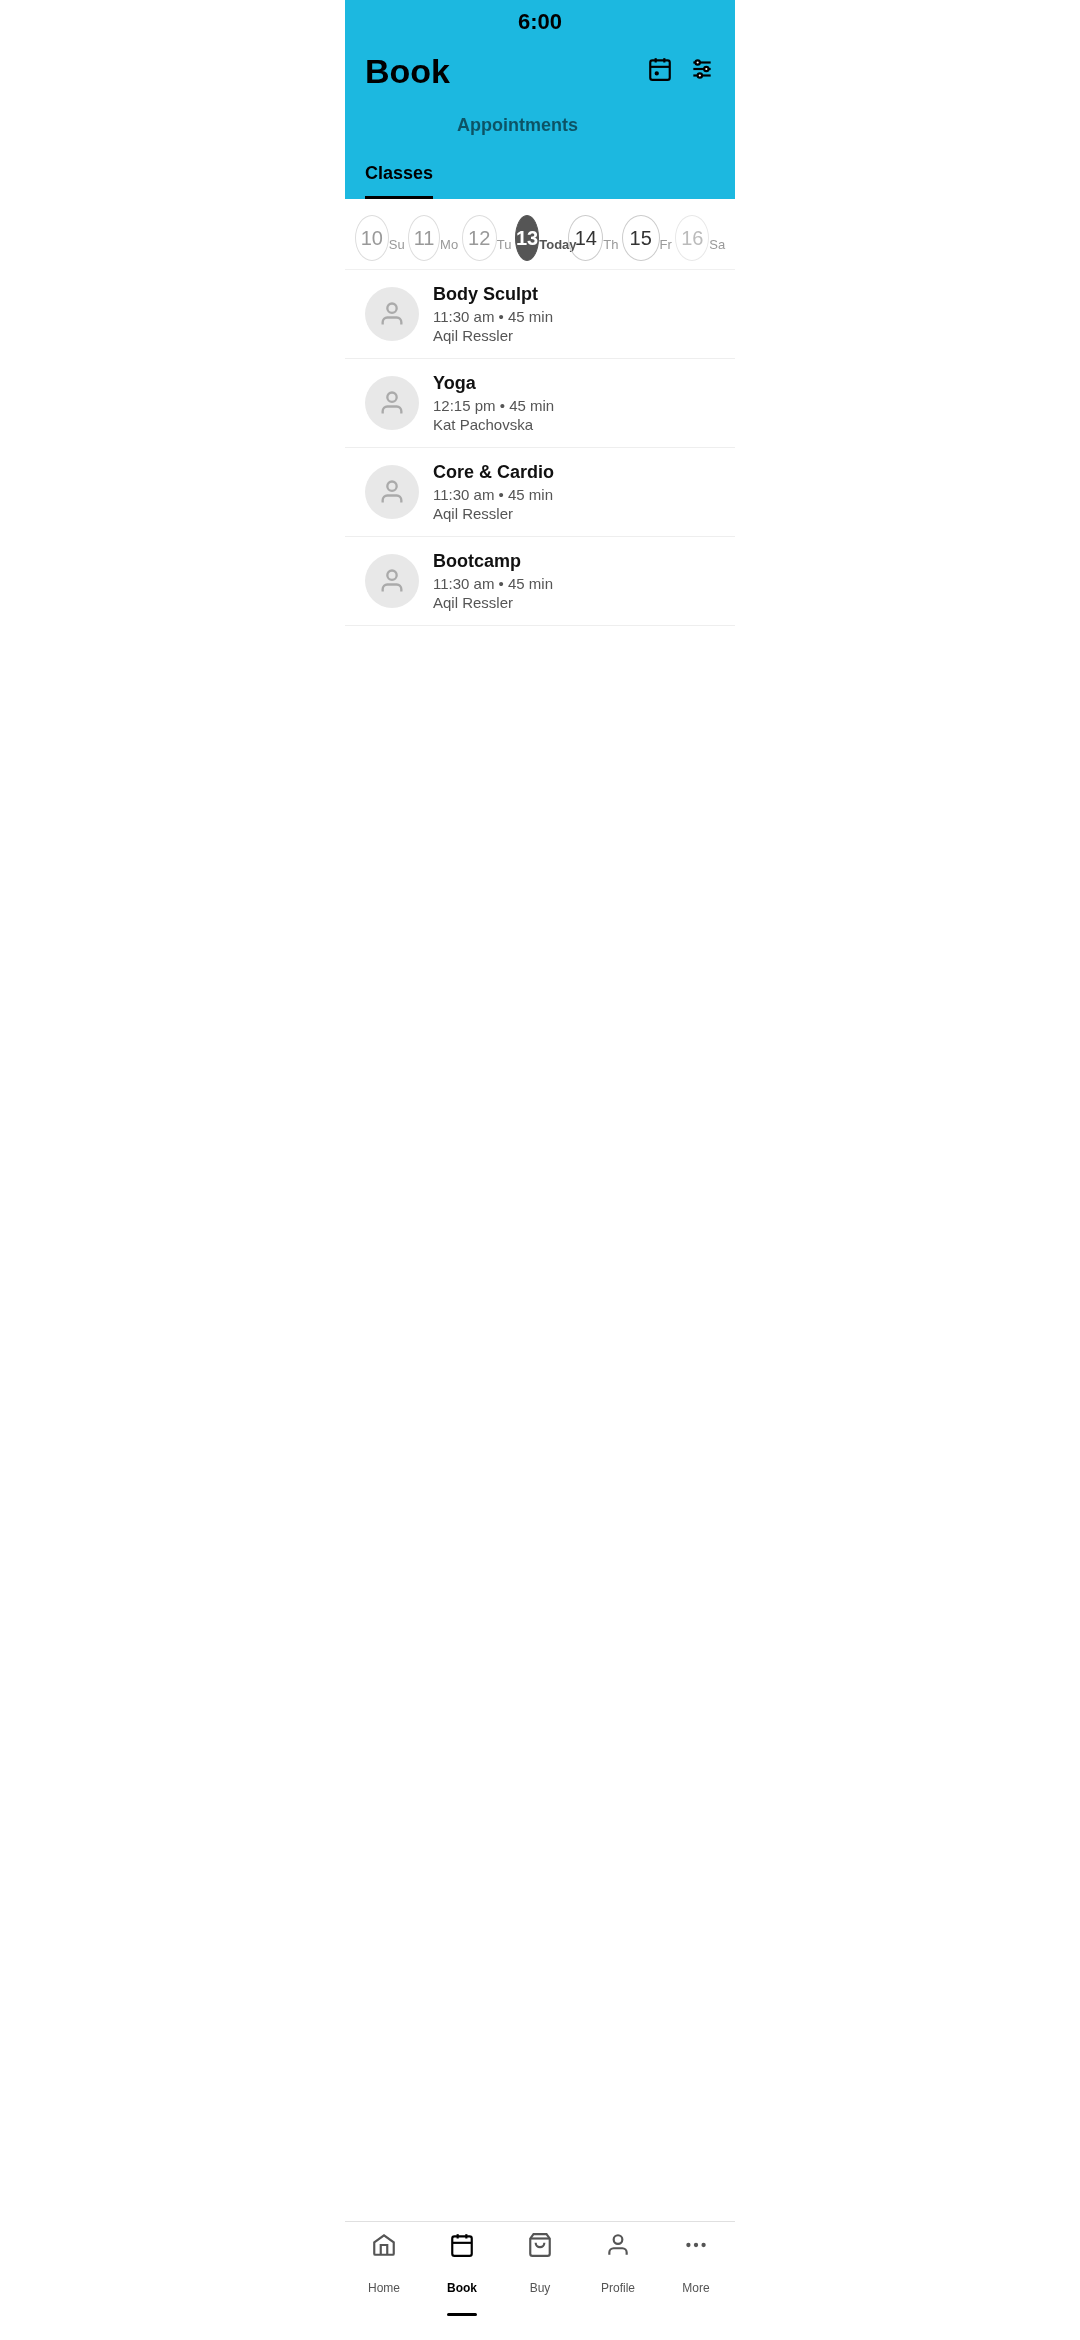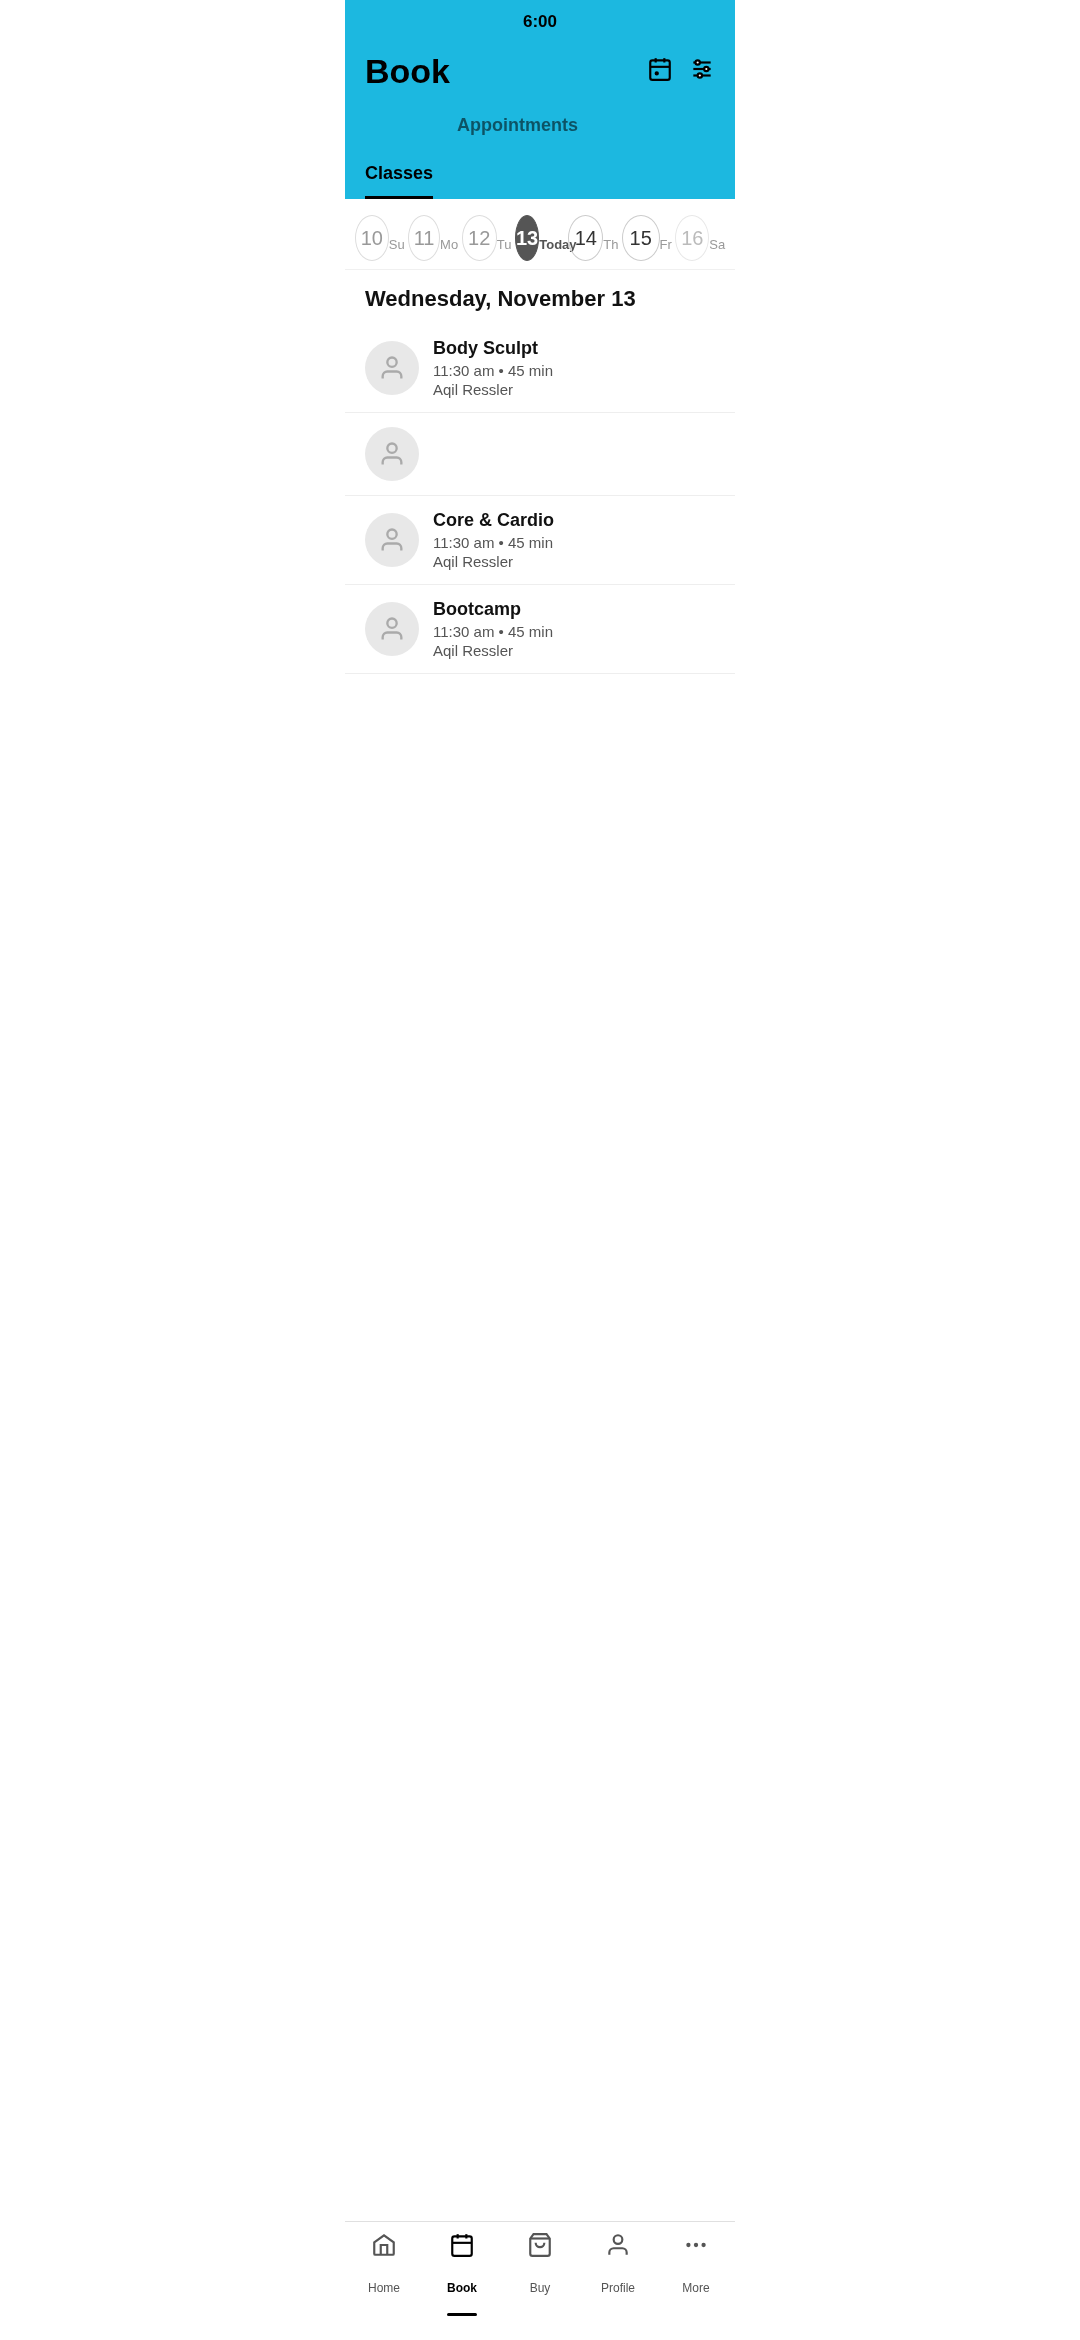--- a/index.html
+++ b/index.html
@@ -24,21 +24,21 @@
       background: #1cb8e0;
       height: 44px;
       display: flex;
       align-items: center;
       justify-content: center;
       padding: 0 20px;
     }
 
     .status-time {
       color: #000;
-      font-size: 17px;
+      font-size: 22px;
       font-weight: 600;
     }
 
     
     .header {
       background: #1cb8e0;
       padding: 8px 20px 16px 20px;
       display: flex;
       align-items: center;
       justify-content: space-between;
@@ -337,21 +337,20 @@
       <div class="day-item upcoming">
         <div class="day-number">15</div>
         <div class="day-label">Fr</div>
       </div>
       <div class="day-item future">
         <div class="day-number">16</div>
         <div class="day-label">Sa</div>
       </div>
     </div>
 
-  <div class="date-heading">Wednesday, November 13</div>
 
   <div class="class-list">
 
   <div class="class-item">
         <div class="class-avatar">
       <svg width="28" height="28" viewBox="0 0 24 24" fill="none" stroke="#aaa" stroke-width="2" class="avatar-icon">
         <path d="M20 21v-2a4 4 0 00-4-4H8a4 4 0 00-4 4v2"></path>
         <circle cx="12" cy="7" r="4"></circle>
       </svg>
     </div>
@@ -361,20 +360,25 @@
           <div class="class-instructor">Aqil Ressler</div>
         </div>
       </div>
       <div class="class-item">
         <div class="class-avatar">
       <svg width="28" height="28" viewBox="0 0 24 24" fill="none" stroke="#aaa" stroke-width="2" class="avatar-icon">
         <path d="M20 21v-2a4 4 0 00-4-4H8a4 4 0 00-4 4v2"></path>
         <circle cx="12" cy="7" r="4"></circle>
       </svg>
     </div>
+        <div class="class-info">
+          <div class="class-name">Yoga</div>
+          <div class="class-time">12:15 pm • 45 min</div>
+          <div class="class-instructor">Kat Pachovska</div>
+        </div>
       </div>
       <div class="class-item">
         <div class="class-avatar">
       <svg width="28" height="28" viewBox="0 0 24 24" fill="none" stroke="#aaa" stroke-width="2" class="avatar-icon">
         <path d="M20 21v-2a4 4 0 00-4-4H8a4 4 0 00-4 4v2"></path>
         <circle cx="12" cy="7" r="4"></circle>
       </svg>
     </div>
         <div class="class-info">
           <div class="class-name">Core &amp; Cardio</div>

